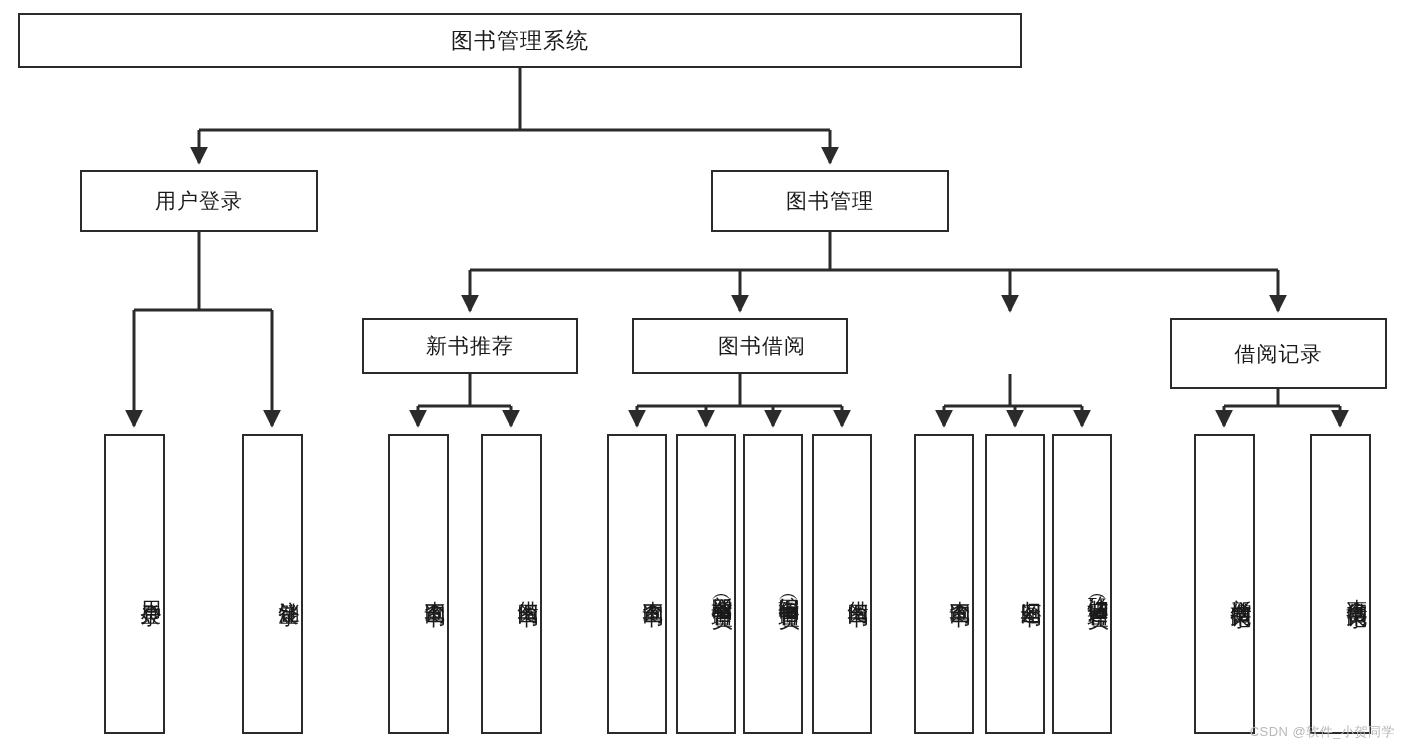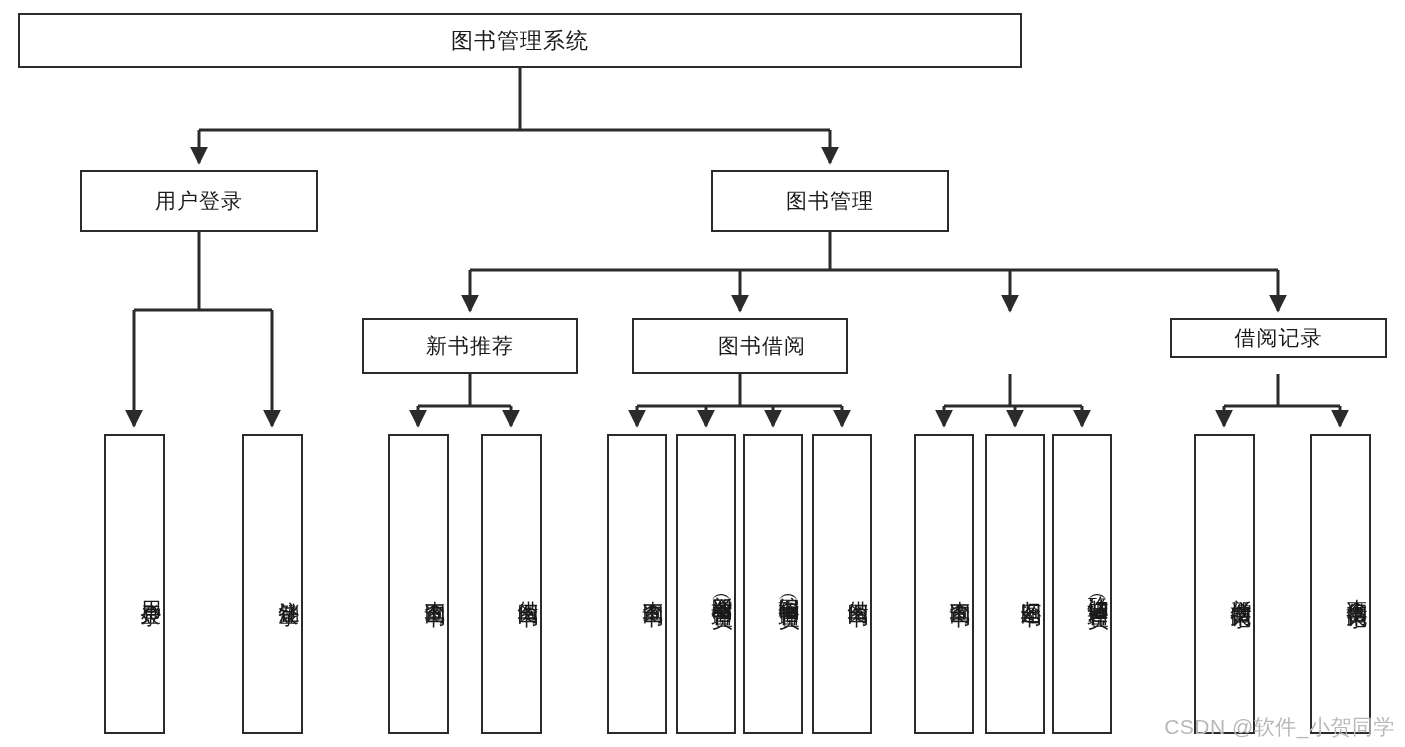--- a/index.html
+++ b/index.html
@@ -56,21 +56,21 @@
   }
   .node-v .vlabel {
     writing-mode: vertical-rl;
     text-orientation: upright;
     display: block;
   }
   .watermark {
     position: absolute;
     right: 10px;
     bottom: 6px;
-    font-size: 21px;
+    font-size: 13px;
     color: #b8b8b8;
     white-space: nowrap;
     letter-spacing: 0.5px;
   }
 </style>
 </head>
 <body>
 
 <div id="diagram-root">
 
@@ -134,21 +134,21 @@
   <div class="node node-h" style="left:711px; top:170px; width:238px; height:62px;">
     <span>图书管理</span>
   </div>
 
   <div class="node node-h" style="left:362px; top:318px; width:216px; height:56px;">
     <span>新书推荐</span>
   </div>
   <div class="node node-h" style="left:632px; top:318px; width:216px; height:56px;padding-left:44px;">
     <span>图书借阅</span>
   </div>
-  <div class="node node-h" style="left:1170px; top:318px; width:217px; height:40px;">
+  <div class="node node-h" style="left:1170px; top:318px; width:217px; height:71px;">
     <span>借阅记录</span>
   </div>
 
   <div class="node node-v" style="left:104px; top:434px; width:61px; height:300px;">
     <span class="vlabel">用户登录</span>
   </div>
   <div class="node node-v" style="left:242px; top:434px; width:61px; height:300px;">
     <span class="vlabel">注销登录</span>
   </div>
 

